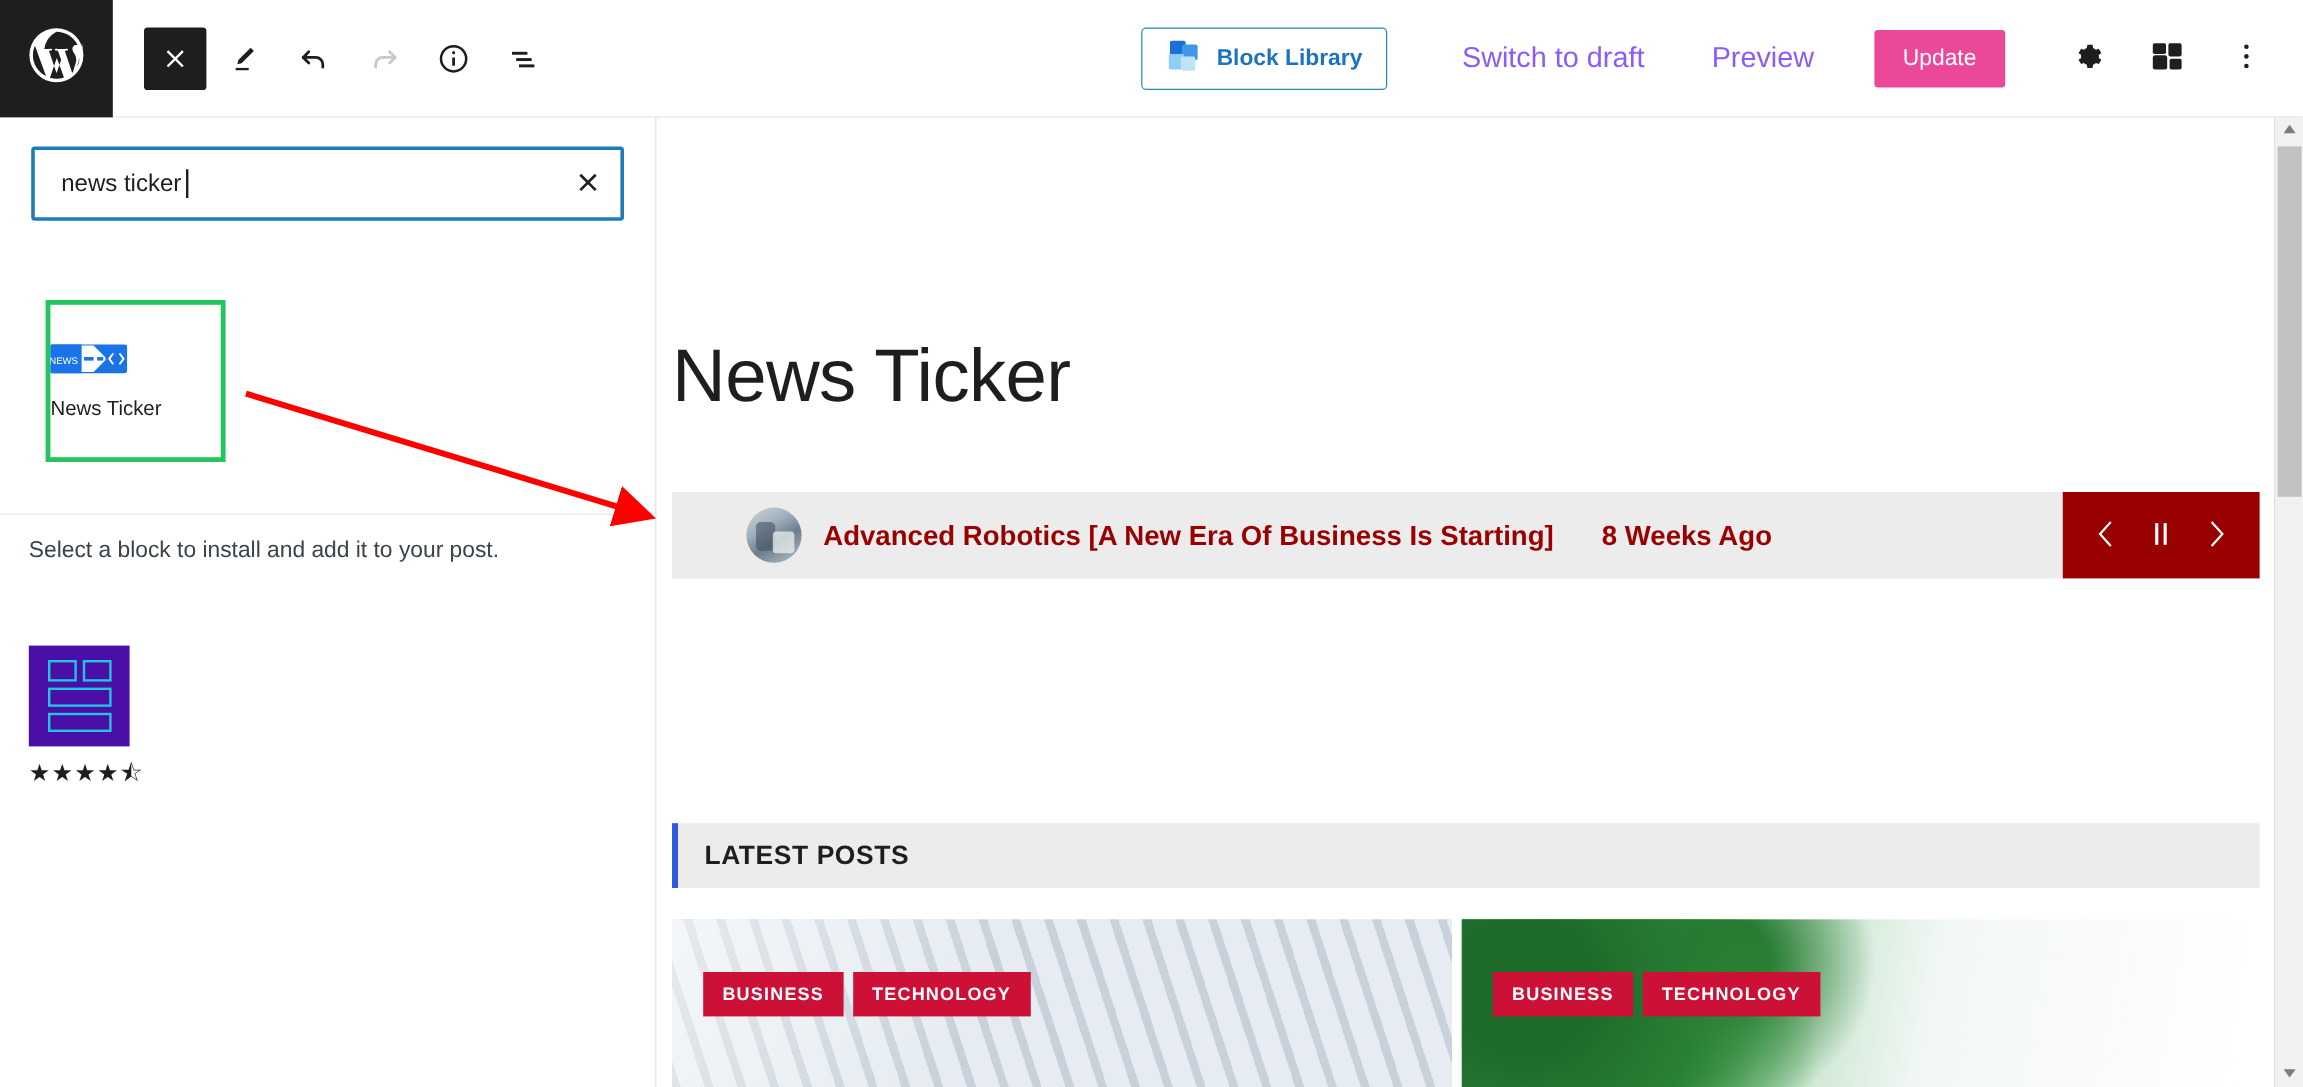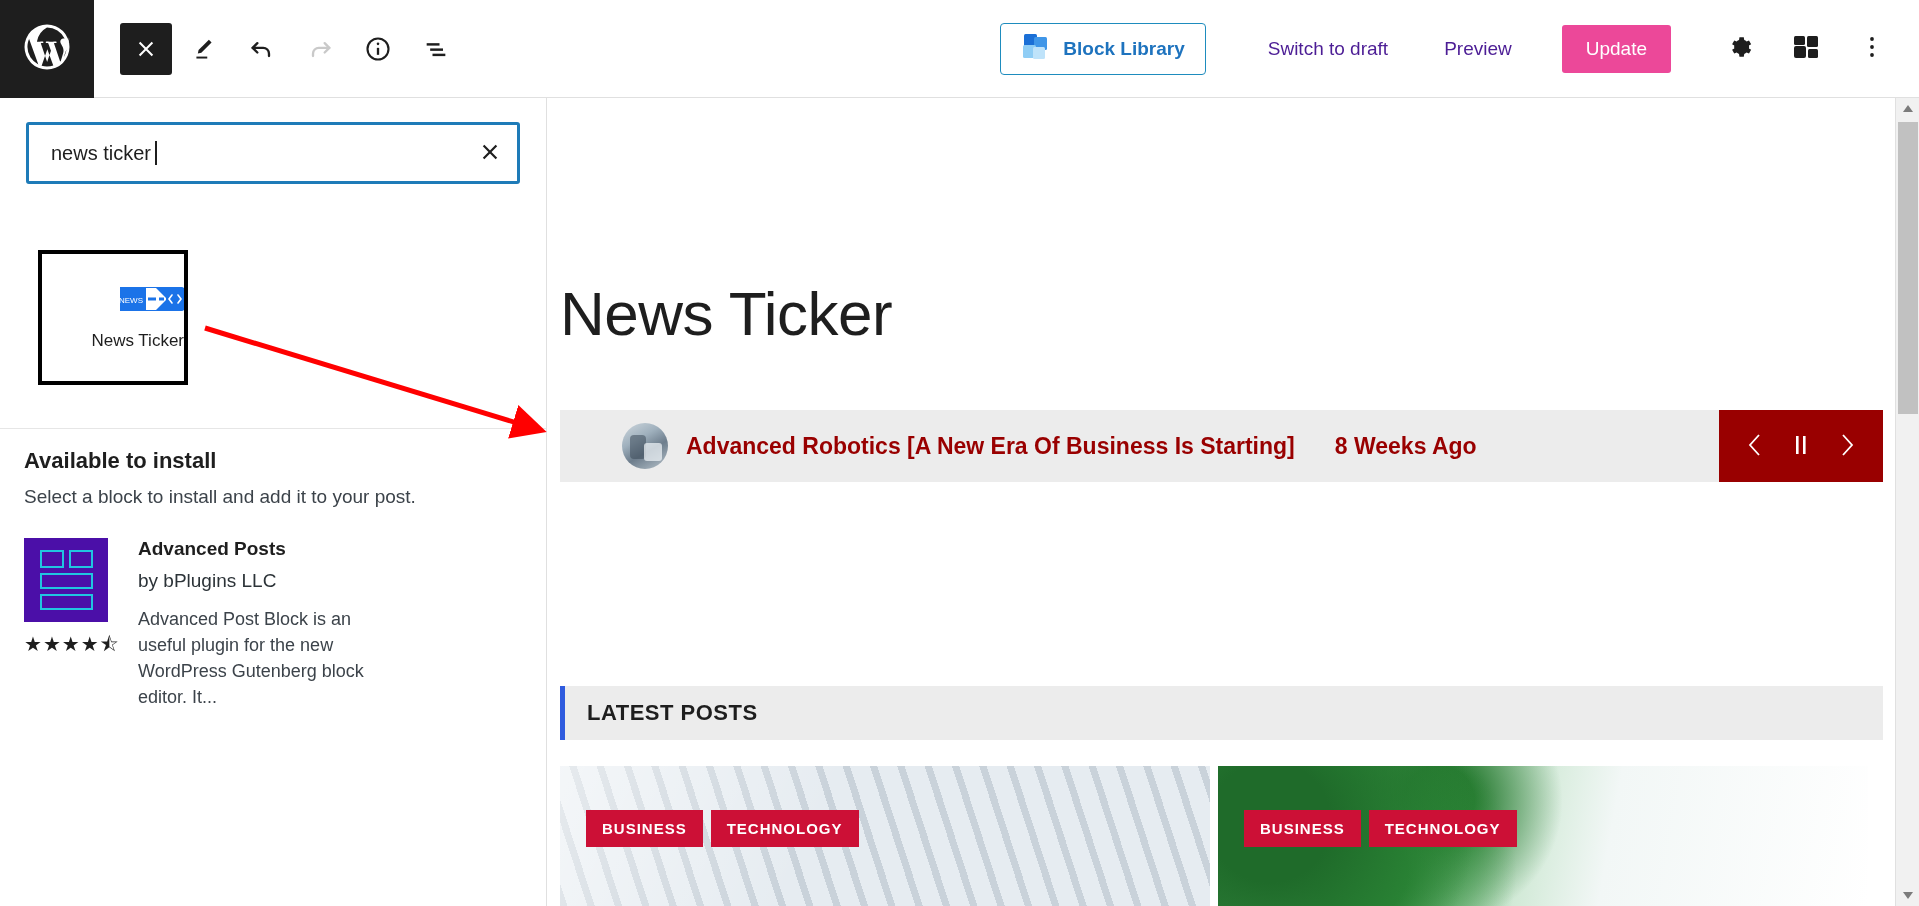--- a/index.html
+++ b/index.html
@@ -46,21 +46,21 @@
     border-radius: 4px;
     height: 52px; padding: 0 20px;
     background: #fff; cursor: pointer;
     margin-right: 26px;
   }
   .block-library-btn .bl-label {
     color: #1e73be; font-size: 19px; font-weight: bold;
     white-space: nowrap;
   }
   .link-btn {
-    color: #4c1d95; font-size: 19px; background: none; border: none;
+    color: #8b5cf6; font-size: 24px; background: none; border: none;
     cursor: pointer; padding: 0 20px; white-space: nowrap; text-align: center;
   }
   .update-btn {
     background: #ec4899; color: #fff; border: none;
     font-size: 19px; height: 48px; padding: 0 24px;
     border-radius: 3px; cursor: pointer; margin-left: 14px;
     white-space: nowrap;
   }
   .icon-btn {
     width: 50px; height: 50px; background: none; border: none;
@@ -98,24 +98,24 @@
   .search-clear {
     width: 54px; height: 54px; background: none; border: none;
     display: flex; align-items: center; justify-content: center;
     cursor: pointer;
   }
 
   
   .block-card-highlight {
     position: absolute; left: 38px; top: 152px;
     width: 150px; height: 135px;
-    border: 4px solid #000000;
+    border: 4px solid #22c55e;
     background: #fff;
     display: flex; flex-direction: column;
-    align-items: flex-end; justify-content: center;
+    align-items: flex-start; justify-content: center;
     cursor: pointer;
   }
   .nt-icon { width: 64px; height: 28px; margin-bottom: 18px; }
   .block-card-label { font-size: 17px; color: #1e1e1e; }
 
   .panel-divider {
     position: absolute; left: 0; top: 330px;
     width: 547px; height: 1px; background: #e6e6e6;
   }
 
@@ -425,40 +425,34 @@
         <text x="11" y="18" font-size="8" font-family="Liberation Sans, sans-serif" fill="#ffffff" text-anchor="middle">NEWS</text>
         <path d="M52 10l-3 4 3 4M58 10l3 4-3 4" stroke="#ffffff" stroke-width="1.6" fill="none" stroke-linecap="round"></path>
       </svg>
     </span>
     <span class="block-card-label">News Ticker</span>
   </div>
 
   <div class="panel-divider"></div>
 
   <div class="avail-section">
-    <div class="avail-title">Available to install</div>
     <div class="avail-sub">Select a block to install and add it to your post.</div>
   </div>
 
   <div class="plugin-row">
     <div class="plugin-left">
       <div class="plugin-icon">
         <div class="pi-row">
           <div class="pi-box pi-sm"></div>
           <div class="pi-box pi-sm"></div>
         </div>
         <div class="pi-box pi-lg"></div>
         <div class="pi-box pi-lg"></div>
       </div>
       <div class="stars">★★★★⯪</div>
-    </div>
-    <div>
-      <div class="plugin-name">Advanced Posts</div>
-      <div class="plugin-author">by bPlugins LLC</div>
-      <div class="plugin-desc">Advanced Post Block is an useful plugin for the new WordPress Gutenberg block editor. It...</div>
     </div>
   </div>
 </div>
 
 <div class="canvas">
   <div class="canvas-inner">
 
     <h1 class="post-title">News Ticker</h1>
 
     <div class="ticker">

